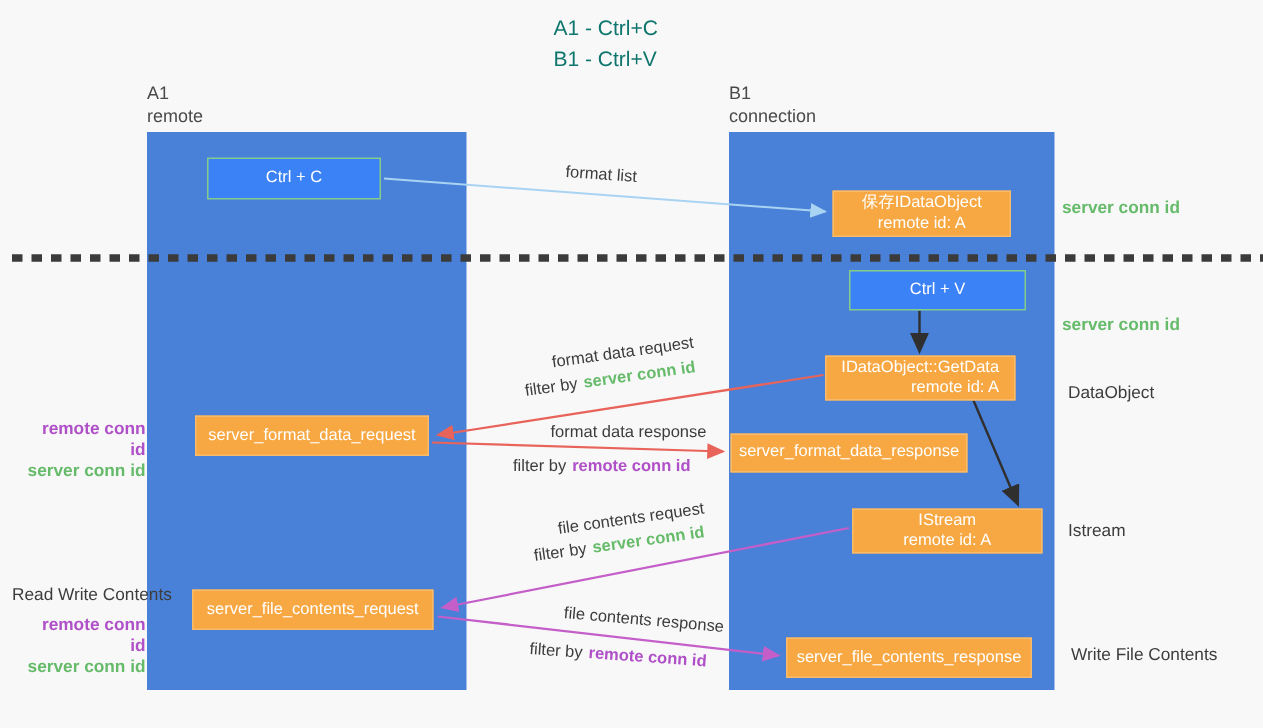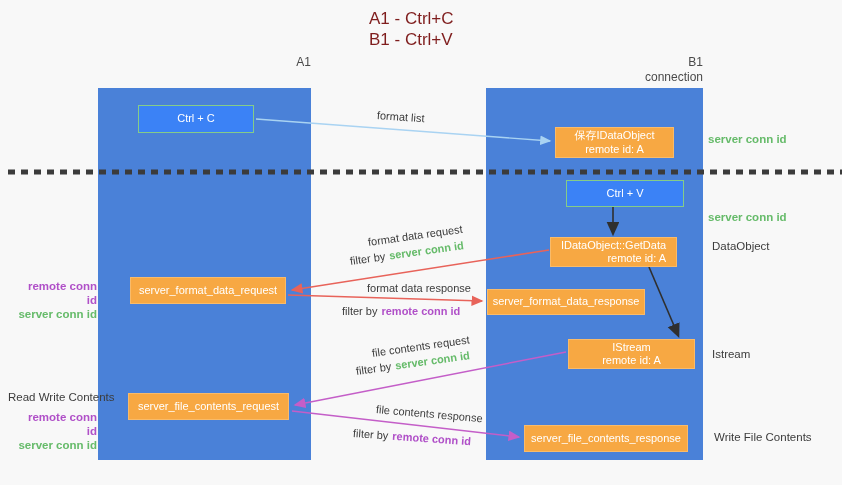--- a/index.html
+++ b/index.html
@@ -2,23 +2,23 @@
 <html><head>
 <meta charset="utf-8">
 <style>
   html,body{margin:0;padding:0;background:#f8f8f8;}
   #canvas{
     position:relative;width:842px;height:485px;background:#f8f8f8;
     font-family:"Liberation Sans", sans-serif;color:#3c3c3c;overflow:hidden;
   }
   .abs{position:absolute;}
   
-  .title{left:369px;top:8px;font-size:17px;line-height:21px;color:#7f1d1d;}
+  .title{left:369px;top:8px;font-size:14px;line-height:21px;color:#0f766e;}
   
-  .lane-header{top:55px;text-align:right;font-size:12px;line-height:15px;color:#4a4a4a;}
+  .lane-header{top:55px;text-align:left;font-size:12px;line-height:15px;color:#4a4a4a;}
   .lane-header-a{left:98px;width:213px;}
   .lane-header-b{left:486px;width:217px;}
   
   .lane{top:88px;height:372px;background:#4a81d8;}
   .lane-a{left:98px;width:213px;}
   .lane-b{left:486px;width:217px;}
   
   svg.overlay{position:absolute;left:0;top:0;width:842px;height:485px;pointer-events:none;}
   
   .box{display:flex;align-items:center;justify-content:center;text-align:center;
@@ -51,20 +51,21 @@
 
 <div id="canvas">
 
   <div class="abs title">
     <div>A1 - Ctrl+C</div>
     <div>B1 - Ctrl+V</div>
   </div>
 
   <div class="abs lane-header lane-header-a">
     <div>A1</div>
+    <div>remote</div>
   </div>
   <div class="abs lane-header lane-header-b">
     <div>B1</div>
     <div>connection</div>
   </div>
 
   <div class="abs lane lane-a"></div>
   <div class="abs lane lane-b"></div>
 
   <svg class="overlay" viewBox="0 0 842 485">
@@ -165,17 +166,17 @@
     <div class="green-t">server conn id</div>
   </div>
   <div class="abs side" style="left:8px;top:391px;">Read Write Contents</div>
   <div class="abs pair" style="left:17px;top:410px;">
     <div class="purple-t">remote conn id</div>
     <div class="green-t">server conn id</div>
   </div>
 
   <div class="abs side green-t" style="left:708px;top:133px;">server conn id</div>
   <div class="abs side green-t" style="left:708px;top:211px;">server conn id</div>
-  <div class="abs side" style="left:712px;top:240px;">DataObject</div>
+  <div class="abs side" style="left:712px;top:256px;">DataObject</div>
   <div class="abs side" style="left:712px;top:348px;">Istream</div>
   <div class="abs side" style="left:714px;top:431px;">Write File Contents</div>
 
 </div>
 
 </body></html>

